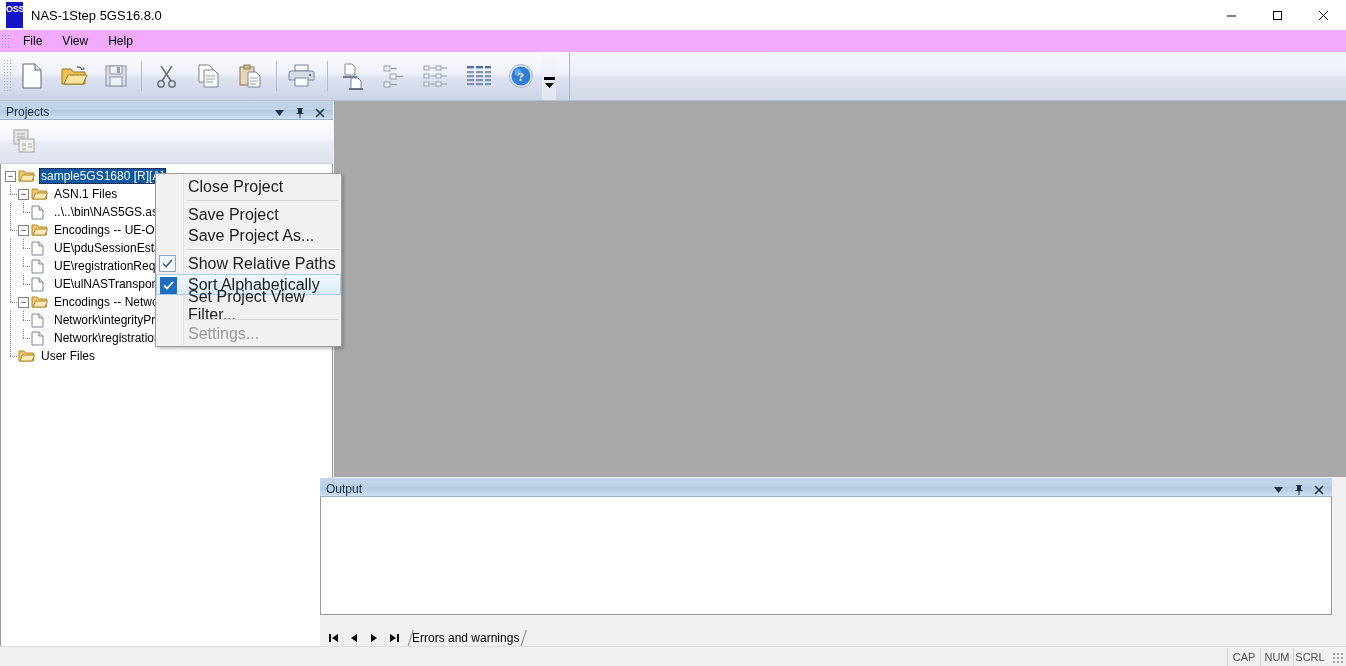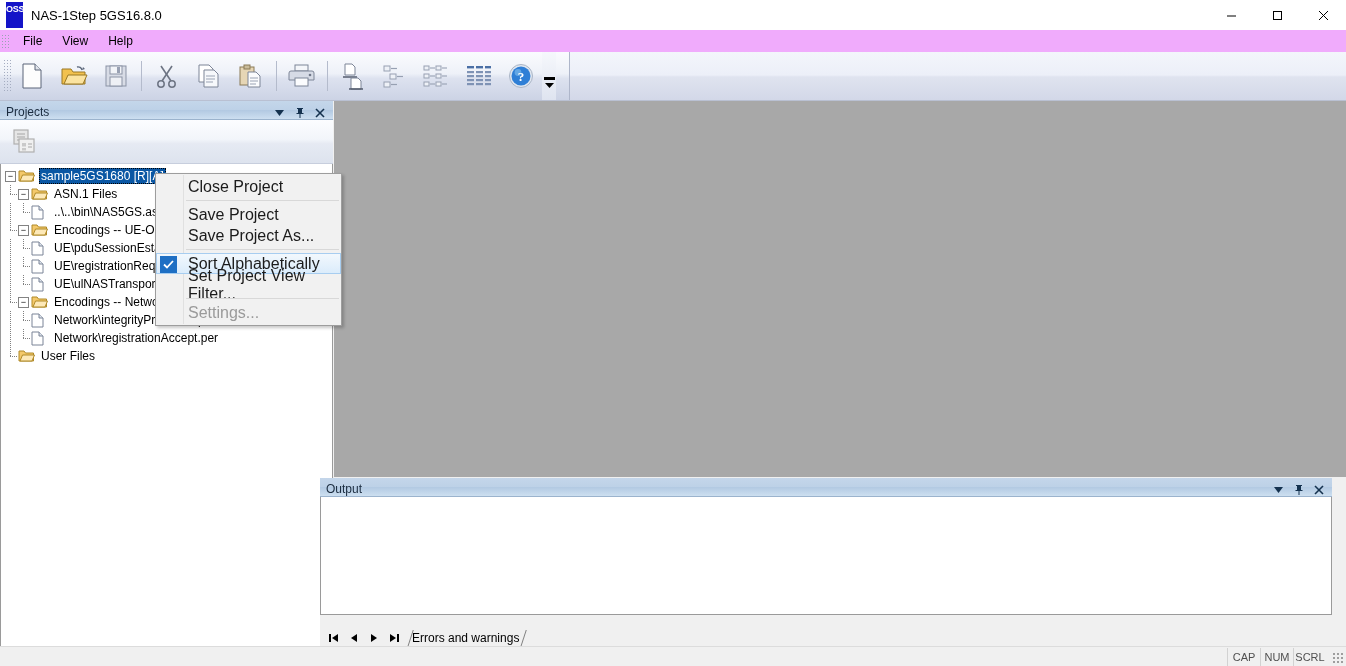--- a/index.html
+++ b/index.html
@@ -597,20 +597,28 @@
     </div>
     <div class="ctx-sep"></div>
     <div class="ctx-item">
       <span>Save Project</span>
     </div>
     <div class="ctx-item">
       <span>Save Project As...</span>
     </div>
     <div class="ctx-sep"></div>
 
+    <div class="ctx-item">
+      <span class="ctx-check">
+        <svg width="11" height="9" viewBox="0 0 11 9">
+            <path d="M1 4.5 L4 7.5 L10 1" fill="none" stroke="#3c5c80" stroke-width="1.6"></path>
+          </svg>
+      </span>
+      <span>Show Relative Paths</span>
+    </div>
 
     <div class="ctx-item hovered">
       <span class="ctx-check on">
         <svg width="11" height="9" viewBox="0 0 11 9">
             <path d="M1 4.5 L4 7.5 L10 1" fill="none" stroke="#ffffff" stroke-width="1.8"></path>
           </svg>
       </span>
       <span>Sort Alphabetically</span>
     </div>
 

